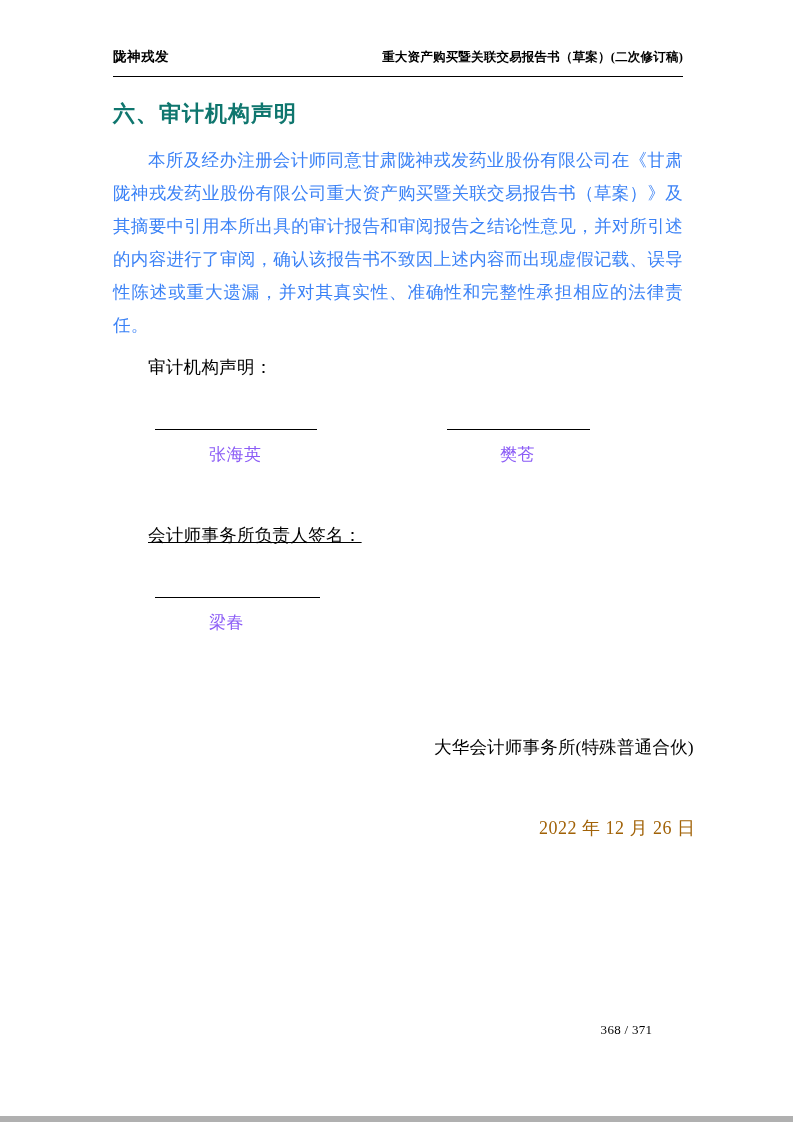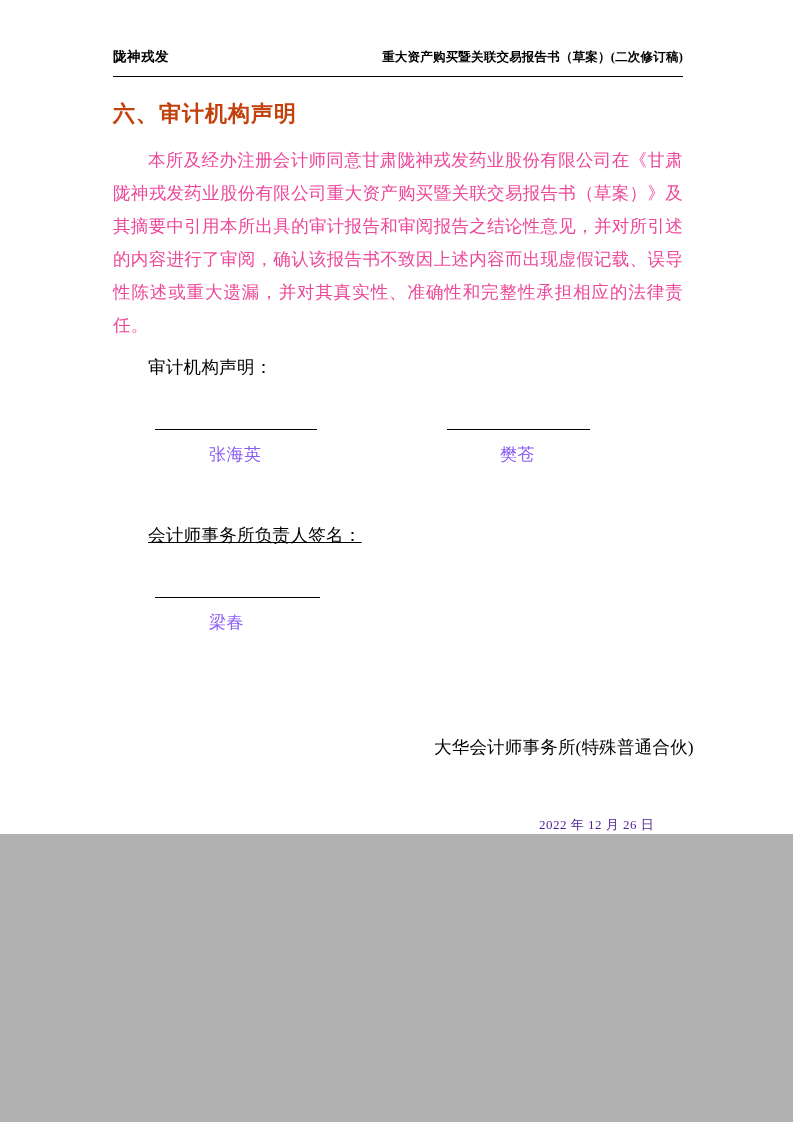--- a/index.html
+++ b/index.html
@@ -7,21 +7,21 @@
     margin: 0;
     padding: 0;
     background: #b0b0b0;
   }
   body {
     font-family: "Liberation Serif", "DejaVu Serif", serif;
   }
   .page {
     position: relative;
     width: 793px;
-    height: 834px;
+    height: 1116px;
     background: #ffffff;
     margin: 0 auto;
     overflow: hidden;
     box-sizing: border-box;
   }
   .page-inner {
     position: absolute;
     left: 0;
     top: 0;
     width: 793px;
@@ -62,33 +62,33 @@
   }
 
   
   .section-title {
     position: absolute;
     left: 113px;
     top: 99px;
     font-family: "Liberation Sans", "DejaVu Sans", sans-serif;
     font-size: 22px;
     font-weight: bold;
-    color: #c2410c;
+    color: #0f766e;
     letter-spacing: 1px;
   }
 
   
   .body-para {
     position: absolute;
     left: 113px;
     top: 144px;
     width: 570px;
     font-size: 17.5px;
     line-height: 33px;
-    color: #ec4899;
+    color: #3b82f6;
     text-align: justify;
     text-indent: 2em;
     letter-spacing: 0.3px;
   }
 
   
   .sig-label {
     position: absolute;
     font-size: 17.5px;
     color: #000;
@@ -122,22 +122,22 @@
     left: 434px;
     top: 735px;
     font-size: 17.5px;
     color: #000;
     letter-spacing: 0.2px;
   }
   .doc-date {
     position: absolute;
     left: 539px;
     top: 816px;
-    font-size: 13px;
-    color: #4c1d95;
+    font-size: 18px;
+    color: #a16207;
     letter-spacing: 0.5px;
   }
 
   
   .footer {
     position: absolute;
     left: 0;
     top: 1022px;
     width: 793px;
     text-align: center;

